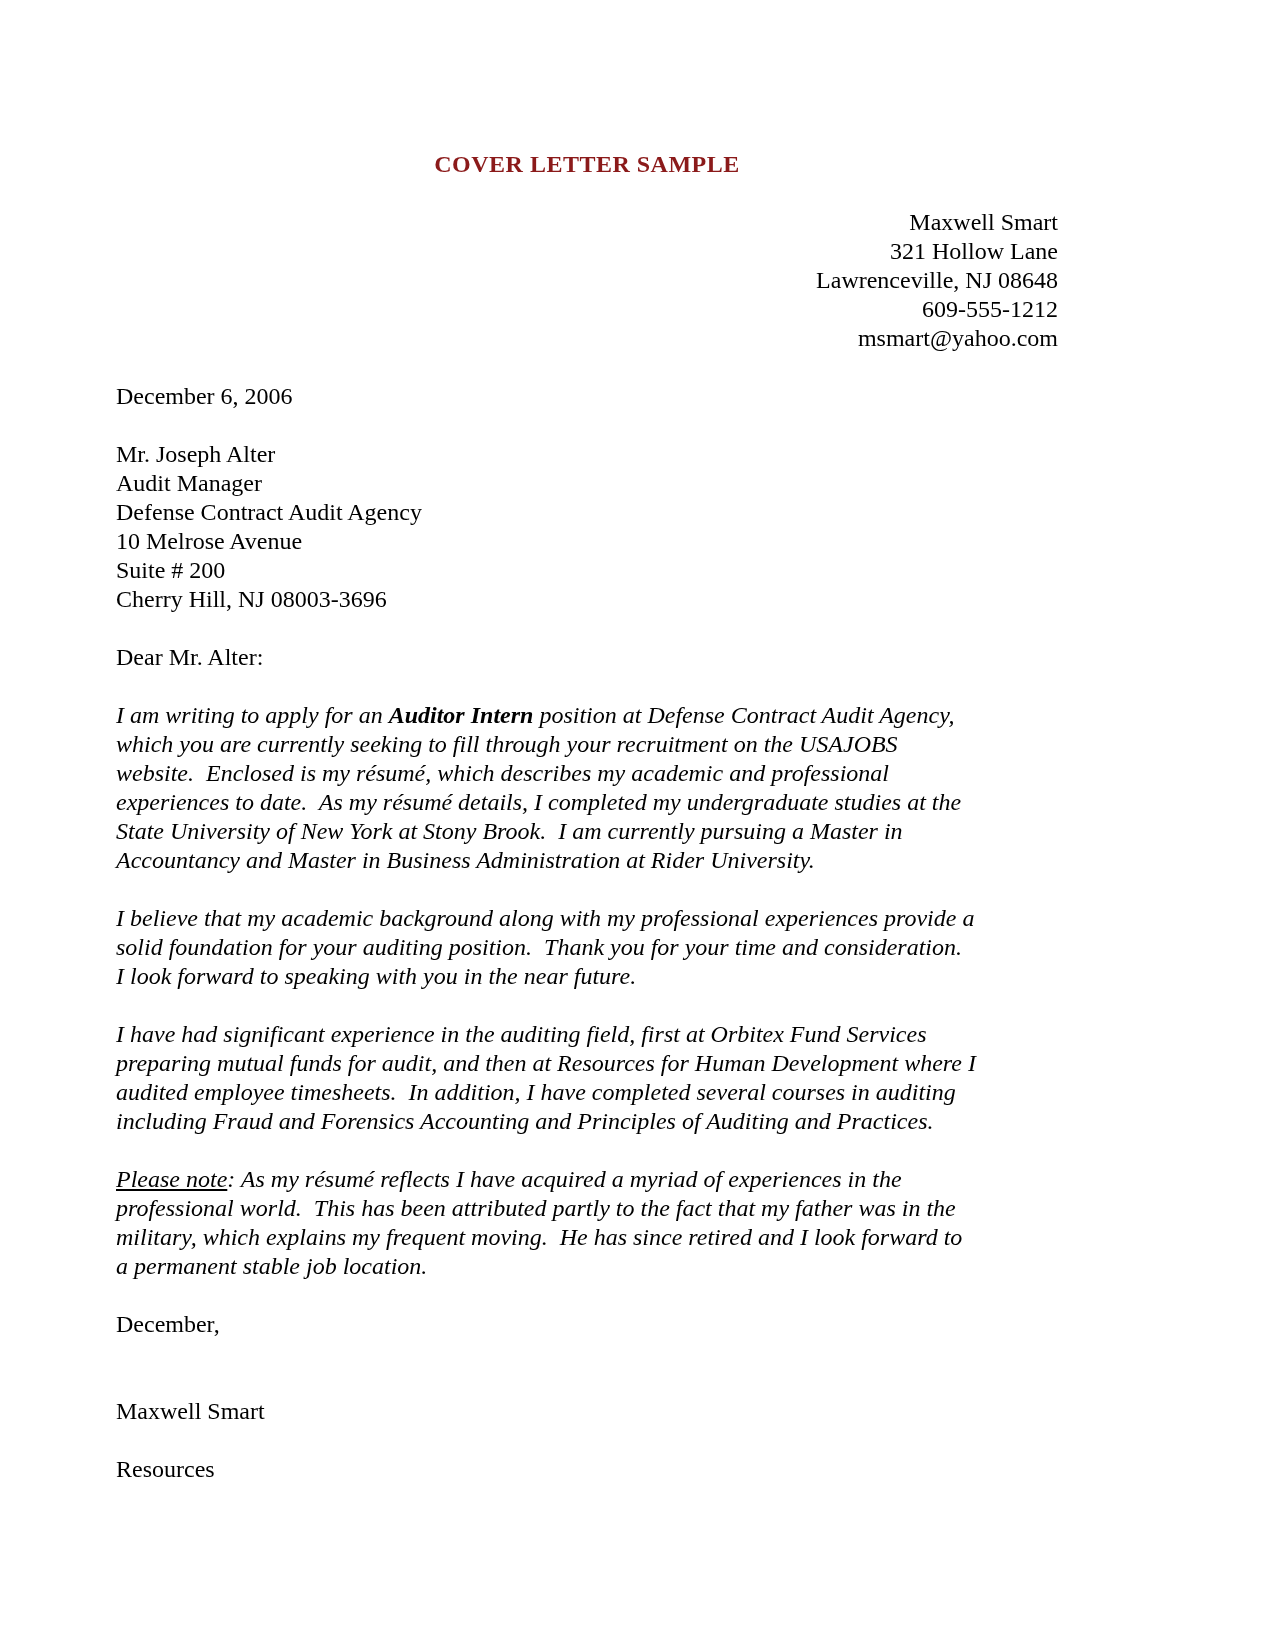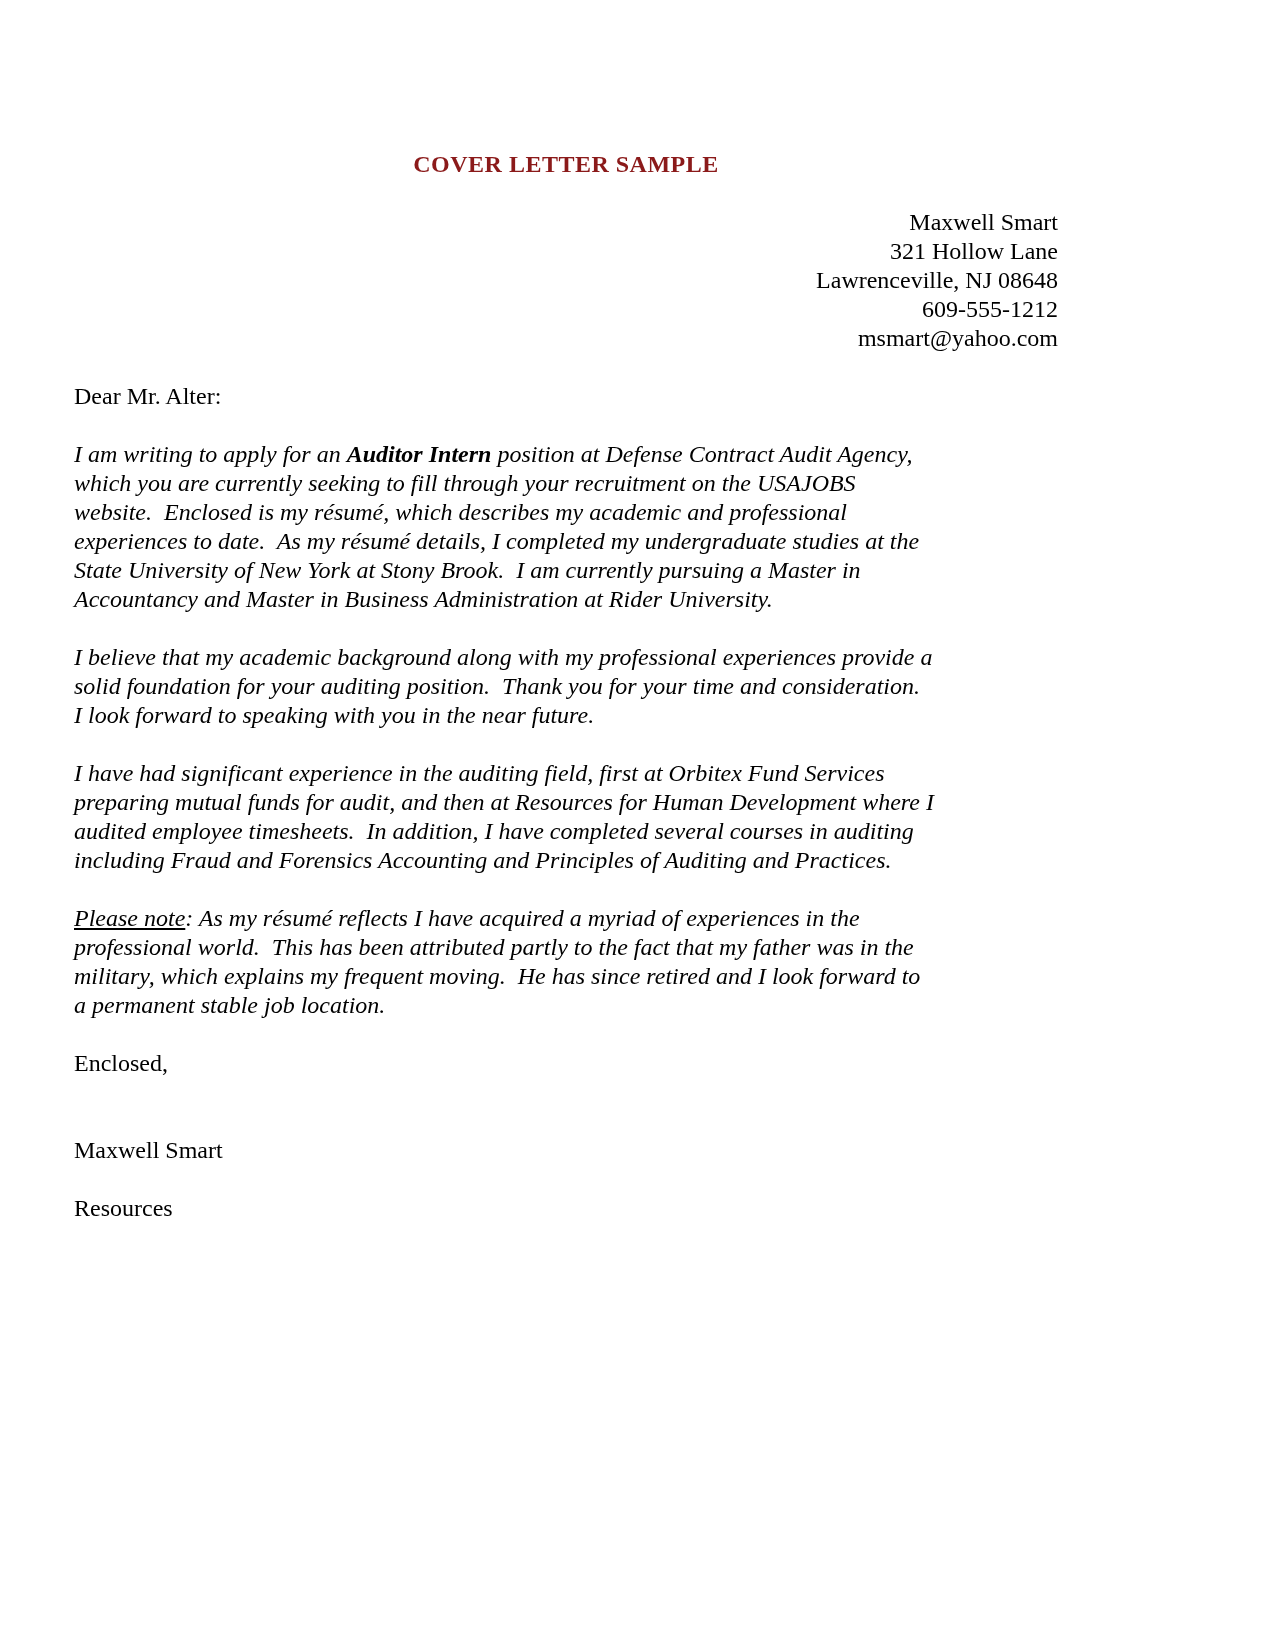--- a/index.html
+++ b/index.html
@@ -9,21 +9,21 @@
     height: 1650px;
     font-family: "Liberation Serif", "DejaVu Serif", serif;
     font-size: 24px;
     line-height: 29px;
     color: #000000;
   }
   .page {
     width: 1275px;
     height: 1650px;
     background: #ffffff;
-    padding: 150px 217px 0 74px;
+    padding: 150px 217px 0 116px;
     display: flex;
     flex-direction: column;
     overflow: hidden;
   }
   .block { margin-bottom: 29px; }
   .title {
     font-size: 24px;
     font-weight: bold;
     text-align: center;
     letter-spacing: 0.5px;
@@ -41,21 +41,28 @@
 <div class="page">
 
   <h1 class="title block" style="color: rgb(139, 26, 26);">COVER LETTER SAMPLE</h1>
 
   <div class="address sender block">Maxwell Smart
 321 Hollow Lane
 Lawrenceville, NJ 08648
 609-555-1212
 msmart@yahoo.com</div>
 
+  <div class="block">December 6, 2006</div>
 
+  <div class="address recipient block">Mr. Joseph Alter
+Audit Manager
+Defense Contract Audit Agency
+10 Melrose Avenue
+Suite # 200
+Cherry Hill, NJ 08003-3696</div>
 
   <div class="block">Dear Mr. Alter:</div>
 
   <p class="para block"><span>I am writing to apply for an </span><span class="bold">Auditor Intern</span><span> position at Defense Contract Audit Agency,
 which you are currently seeking to fill through your recruitment on the USAJOBS
 website.  Enclosed is my résumé, which describes my academic and professional
 experiences to date.  As my résumé details, I completed my undergraduate studies at the
 State University of New York at Stony Brook.  I am currently pursuing a Master in
 Accountancy and Master in Business Administration at Rider University.</span></p>
 
@@ -66,19 +73,19 @@
   <p class="para block"><span>I have had significant experience in the auditing field, first at Orbitex Fund Services
 preparing mutual funds for audit, and then at Resources for Human Development where I
 audited employee timesheets.  In addition, I have completed several courses in auditing
 including Fraud and Forensics Accounting and Principles of Auditing and Practices.</span></p>
 
   <p class="para block"><span class="underline">Please note</span><span>: As my résumé reflects I have acquired a myriad of experiences in the
 professional world.  This has been attributed partly to the fact that my father was in the
 military, which explains my frequent moving.  He has since retired and I look forward to
 a permanent stable job location.</span></p>
 
-  <div class="block">Enclosed,</div>
+  <div class="block">December,</div>
 
   <div class="block signature">Maxwell Smart</div>
 
   <div class="block">Resources</div>
 
 </div>
 
 </body></html>

